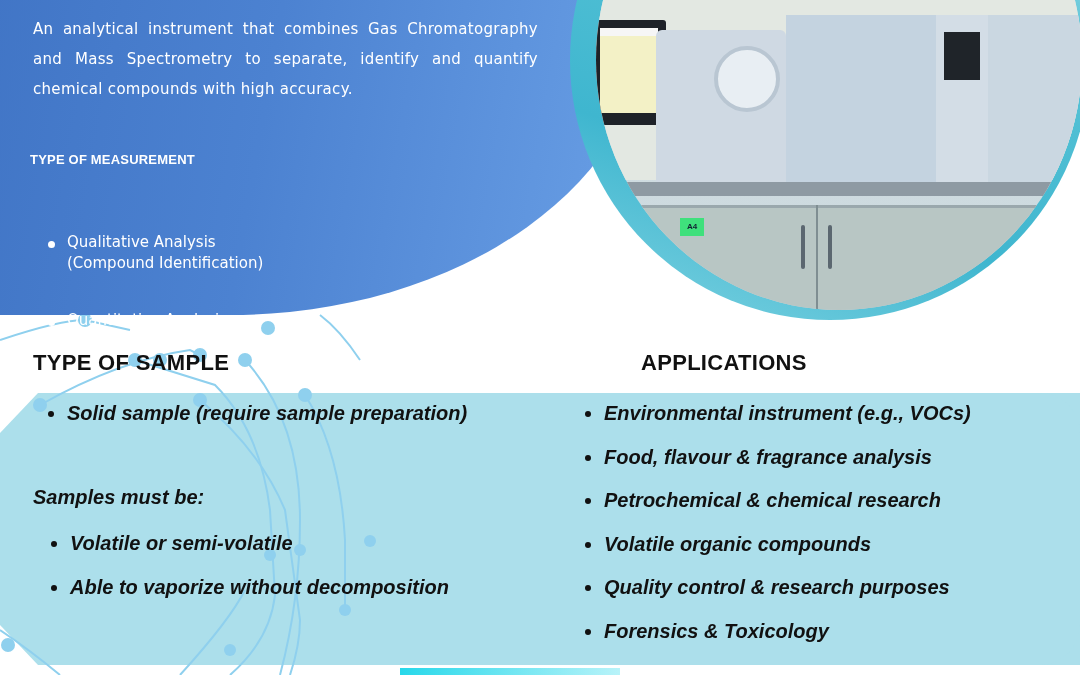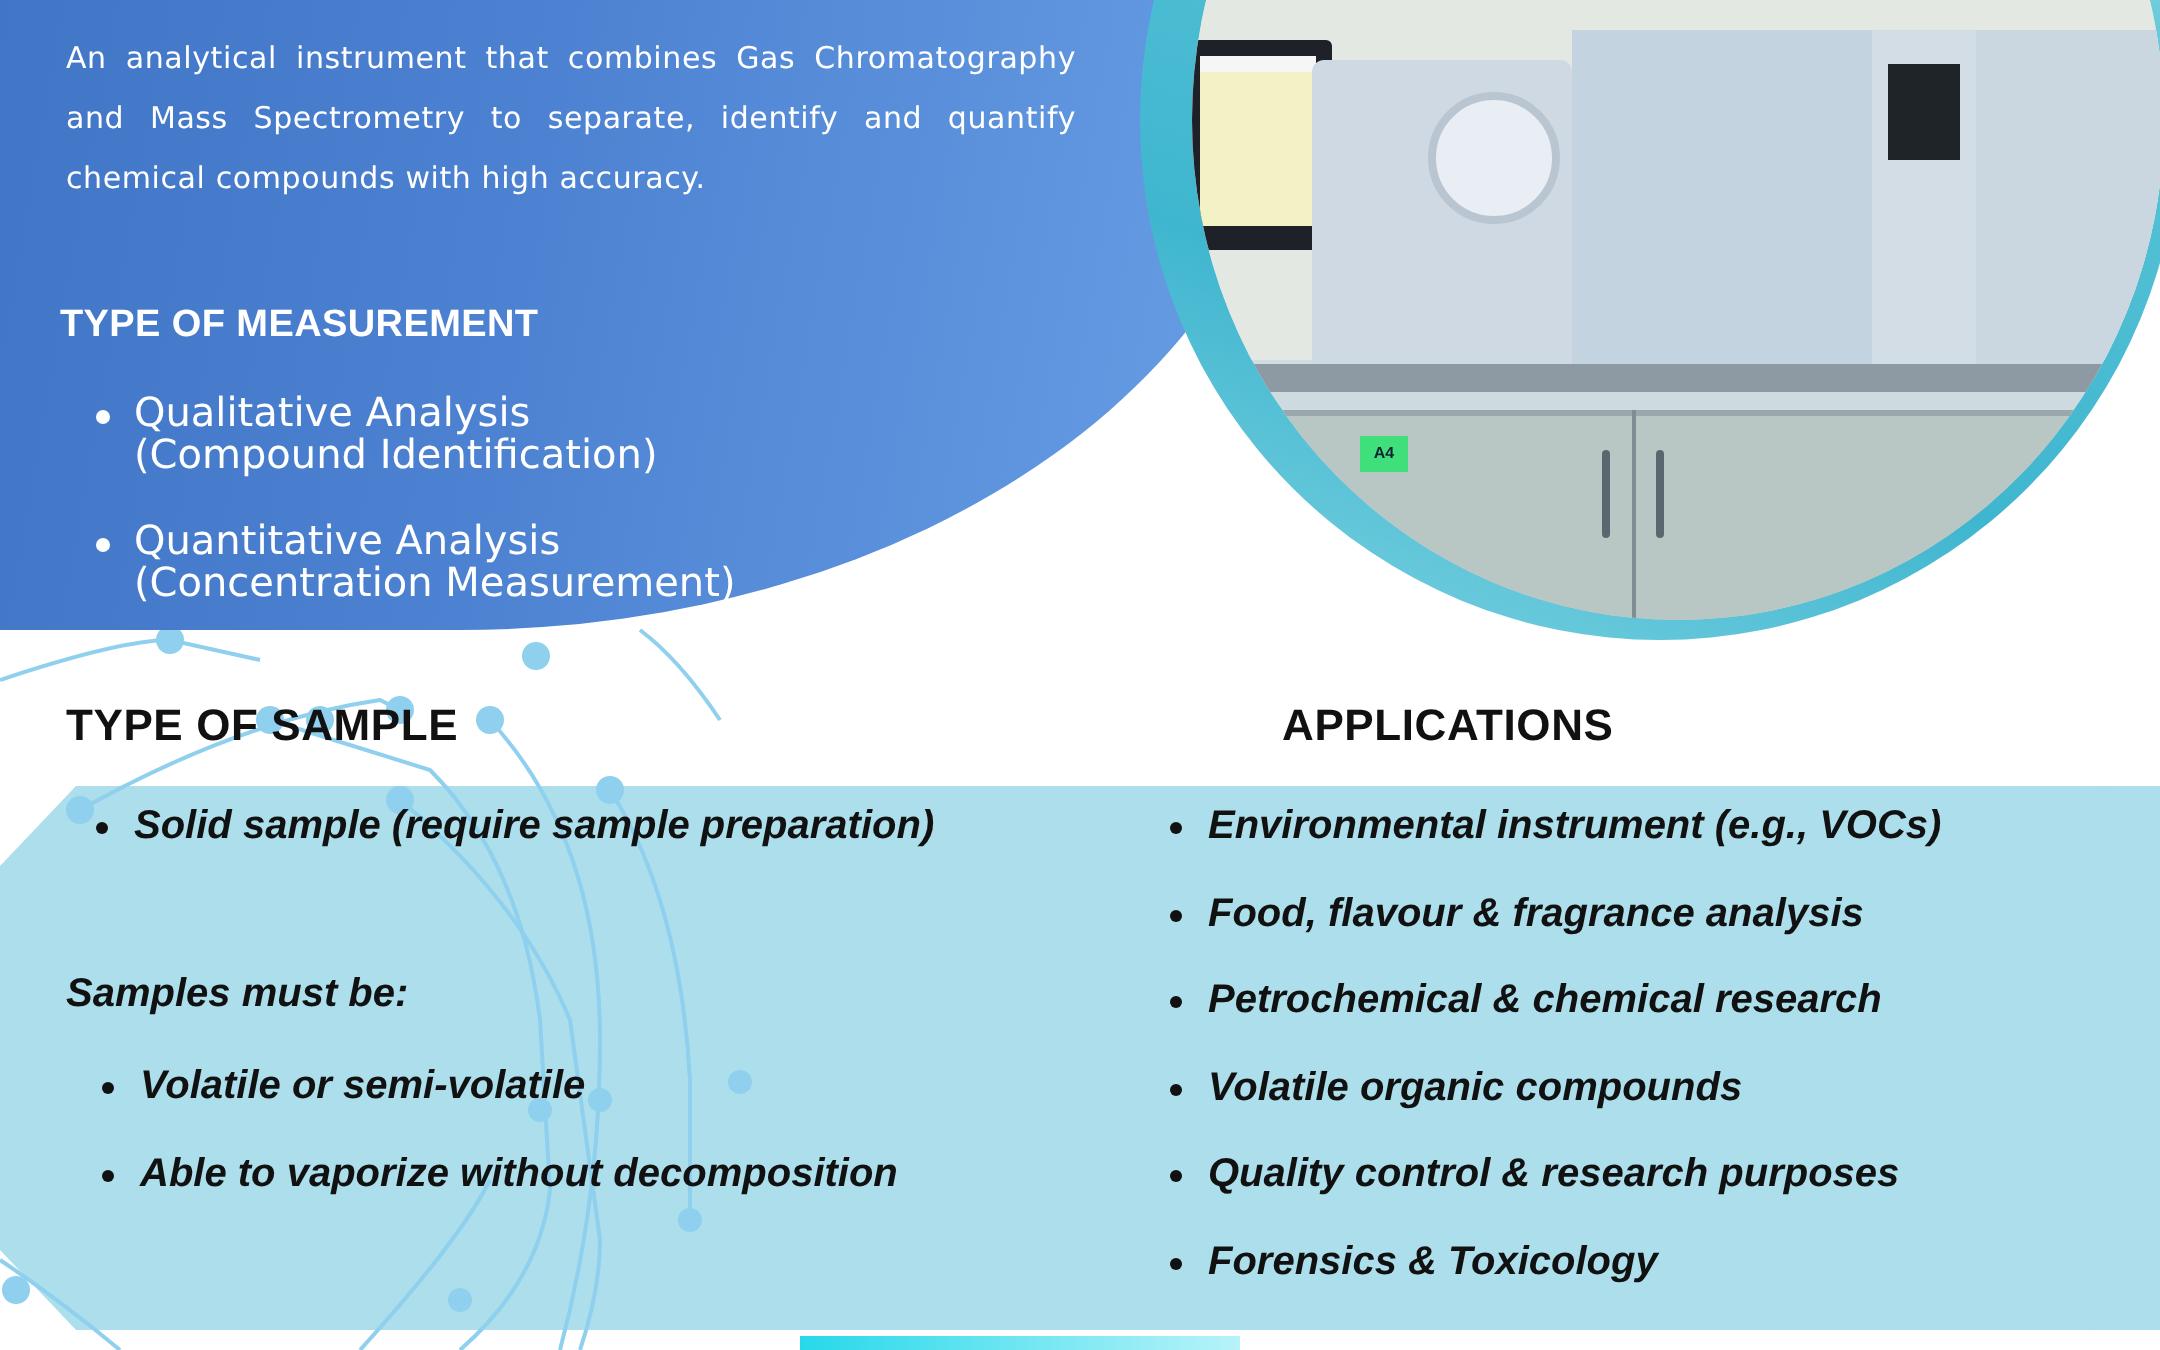--- a/index.html
+++ b/index.html
@@ -15,23 +15,23 @@
     background: linear-gradient(100deg, #3f73c4 0%, #4c82d1 45%, #6aa0e6 100%);
     border-bottom-right-radius: 420px 300px;
     z-index: 2;
   }
   .intro-content { position: absolute; left: 33px; top: 0; width: 505px; z-index: 3; color: #fff; }
   .intro-desc {
     position: absolute; top: 14px; left: 0; width: 505px;
     font-size: 15px; line-height: 30px; text-align: justify; text-align-last: left;
     letter-spacing: 0.3px;
   }
-  .measure-title { position: absolute; top: 152px; left: -3px; font-size: 19px; letter-spacing: 0.2px; font-family: "Liberation Sans", sans-serif; }
+  .measure-title { position: absolute; top: 152px; left: -3px; font-size: 13px; letter-spacing: 0.2px; font-family: "Liberation Sans", sans-serif; }
   .measure-list { position: absolute; top: 196px; left: 12px; list-style: none; }
-  .measure-list li { position: relative; padding-left: 22px; font-size: 20px; line-height: 21px; margin-bottom: 22px; }
+  .measure-list li { position: relative; padding-left: 22px; font-size: 15px; line-height: 21px; margin-bottom: 22px; margin-top: 36px; }
   .measure-list li::before { content: ""; position: absolute; left: 3px; top: 9px; width: 7px; height: 7px; border-radius: 50%; background: #fff; }
   .measure-list .sub { display: block; }
 
   
   .photo-ring {
     position: absolute; left: 570px; top: -200px; width: 520px; height: 520px; border-radius: 50%;
     background: linear-gradient(200deg, #e6f6f9 0%, #58c3d6 35%, #3fb6cf 70%, #7fd3e2 100%);
     z-index: 3;
   }
   .photo {

